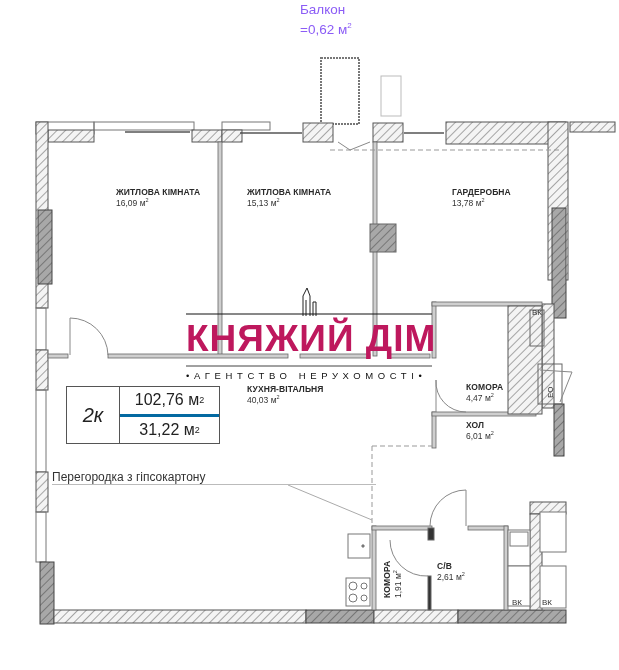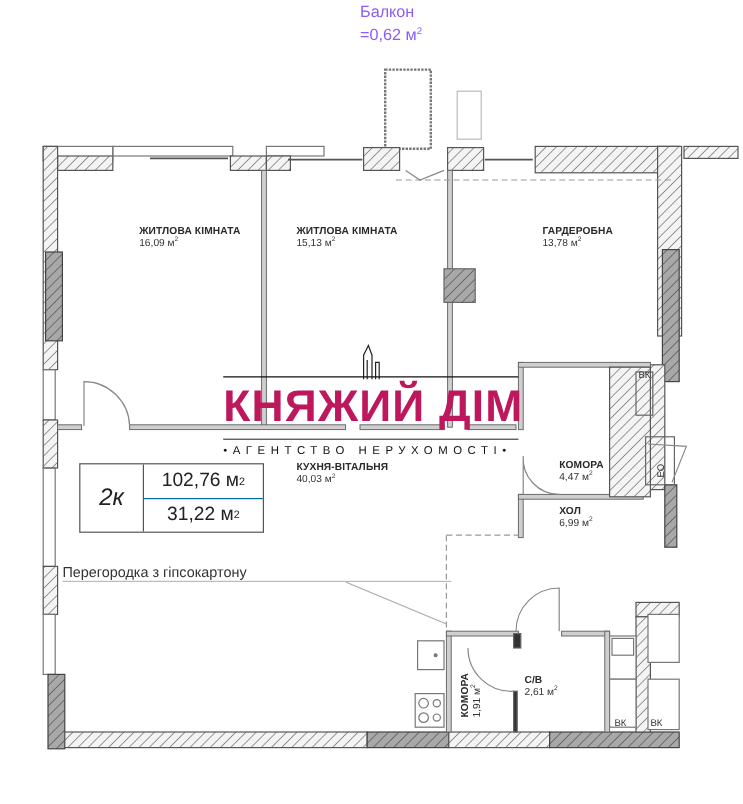--- a/index.html
+++ b/index.html
@@ -8,21 +8,21 @@
   .lbl { position:absolute; font-family:"Liberation Sans", sans-serif; white-space:nowrap; }
   .room-name { font-size:8.5px; font-weight:bold; color:#2a2a2a; letter-spacing:0.1px; }
   .room-area { font-size:8.5px; color:#333; }
   .room-area sup { font-size:5.5px; }
   .balcony { position:absolute; left:300px; top:2px; width:104px; text-align:left; font-size:13.5px; line-height:16px; color:#8b5cf6; }
   .balcony sup { font-size:8px; }
   .summary { position:absolute; left:66px; top:386px; width:152px; height:56px; border:1px solid #555; display:flex; background:#fff; }
   .summary .rooms { width:52px; border-right:1px solid #555; display:flex; align-items:center; justify-content:center; font-size:20px; font-style:italic; color:#222; }
   .summary .areas { flex:1; display:flex; flex-direction:column; }
   .summary .areas div { flex:1; display:flex; align-items:center; justify-content:center; font-size:16px; color:#222; }
-  .summary .areas div:first-child { border-bottom:1px solid #0369a1; }
+  .summary .areas div:first-child { border-bottom:3px solid #0369a1; }
   .summary sup { font-size:9px; }
   .partition { position:absolute; left:52px; top:470px; font-size:12px; color:#333; border-bottom:1px solid #bbb; padding-right:170px; }
   .logo-name { position:absolute; left:186px; top:318px; font-size:37px; font-weight:bold; letter-spacing:1px; color:#be185d; }
   .logo-tag { position:absolute; left:186px; top:370px; font-size:9.5px; letter-spacing:4.6px; color:#111; }
   .vert { position:absolute; transform:rotate(-90deg); transform-origin:left top; }
   .fix { position:absolute; font-size:8px; color:#333; }
 </style>
 </head>
 <body>
 
@@ -165,21 +165,21 @@
 <div class="lbl" style="left:247px;top:384px;">
   <div class="room-name">КУХНЯ-ВІТАЛЬНЯ</div>
   <div class="room-area"><span>40,03 м</span><sup>2</sup></div>
 </div>
 <div class="lbl" style="left:466px;top:382px;">
   <div class="room-name">КОМОРА</div>
   <div class="room-area"><span>4,47 м</span><sup>2</sup></div>
 </div>
 <div class="lbl" style="left:466px;top:420px;">
   <div class="room-name">ХОЛ</div>
-  <div class="room-area"><span>6,99 м</span><sup>2</sup></div>
+  <div class="room-area"><span>6,01 м</span><sup>2</sup></div>
 </div>
 <div class="lbl vert" style="left:382px;top:598px;">
   <div class="room-name">КОМОРА</div>
   <div class="room-area"><span>1,91 м</span><sup>2</sup></div>
 </div>
 <div class="lbl" style="left:437px;top:561px;">
   <div class="room-name">С/В</div>
   <div class="room-area"><span>2,61 м</span><sup>2</sup></div>
 </div>
 

